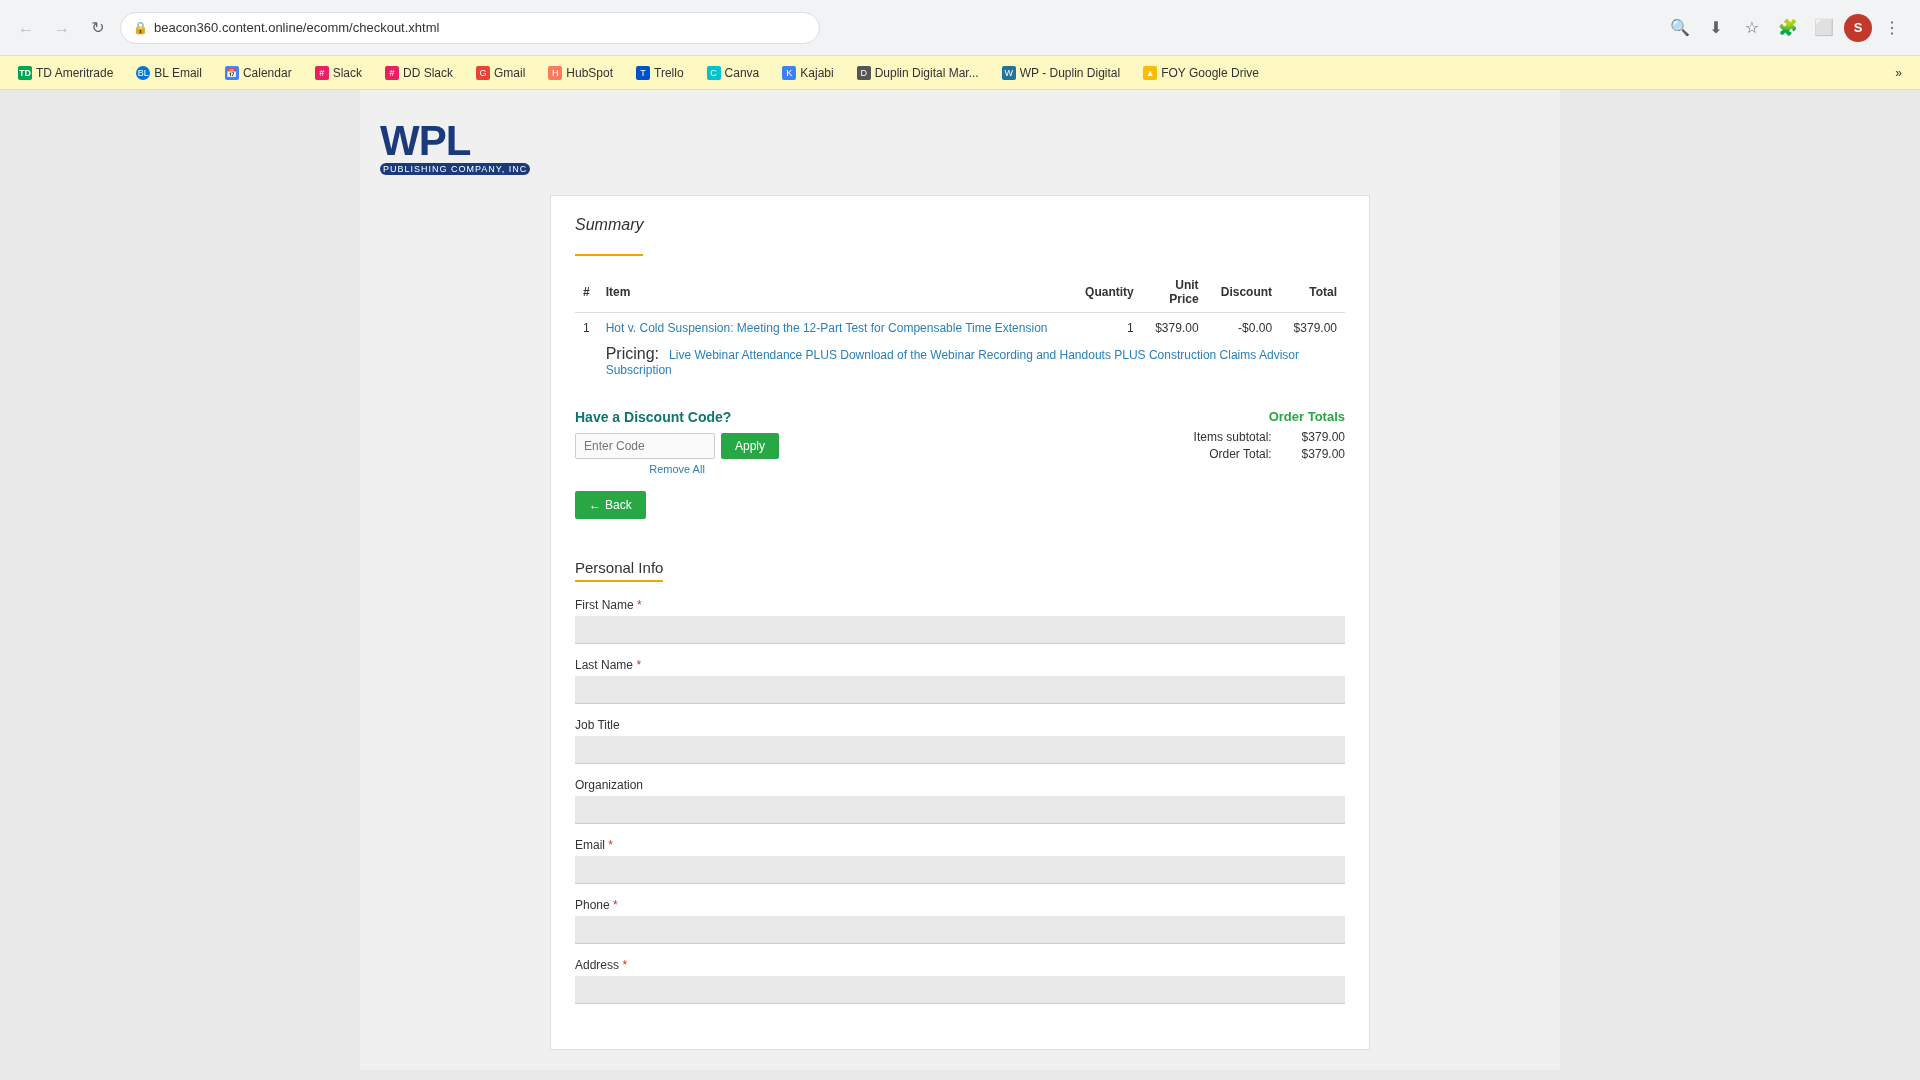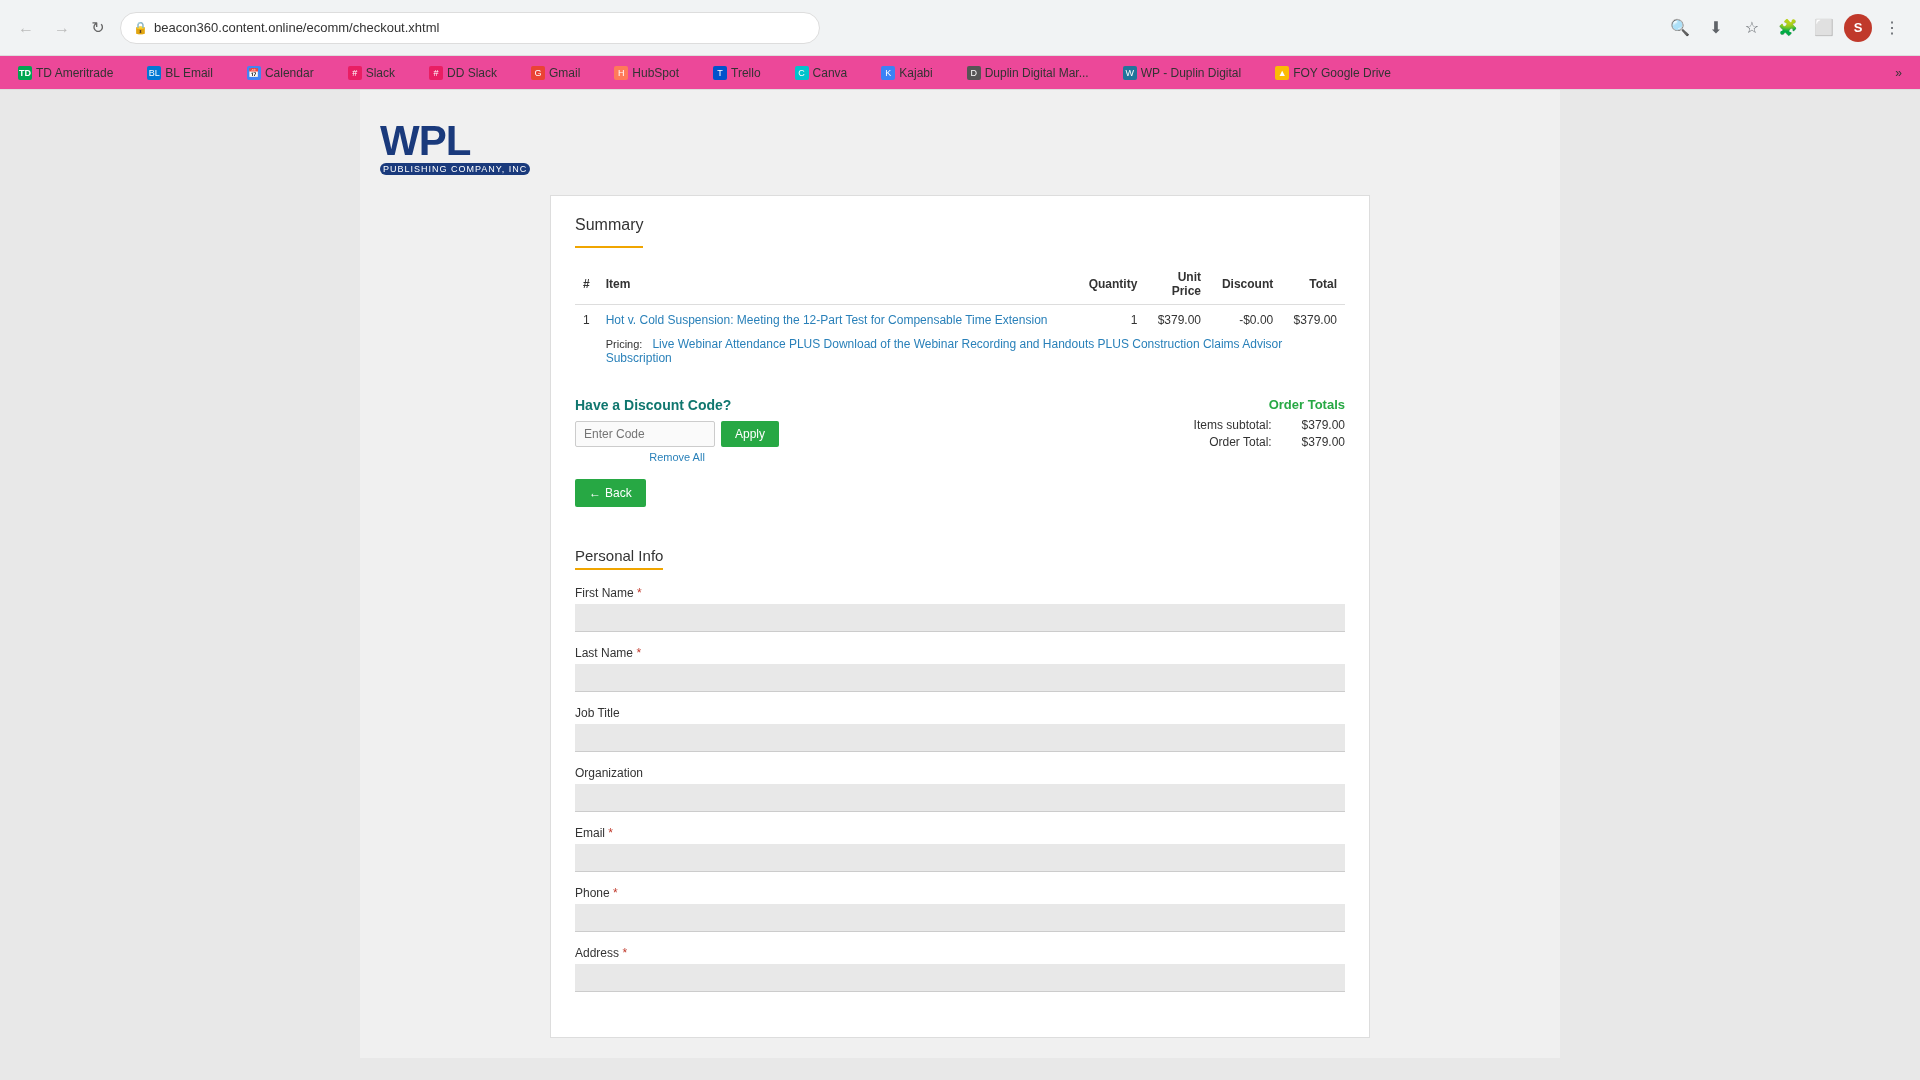--- a/index.html
+++ b/index.html
@@ -77,26 +77,26 @@
       color: #fff;
       border: none;
       cursor: pointer;
       font-size: 13px;
       font-weight: bold;
       display: flex; align-items: center; justify-content: center;
     }
 
     
     .bookmarks-bar {
-      background: #ec4899;
+      background: #fef9c3;
       height: 34px;
       display: flex;
       align-items: center;
       padding: 0 10px;
-      gap: 18px;
+      gap: 7px;
       border-bottom: 1px solid #ddd;
       overflow: hidden;
     }
 
     .bookmark-item {
       display: flex;
       align-items: center;
       gap: 4px;
       padding: 3px 8px;
       border-radius: 4px;
@@ -176,23 +176,24 @@
 
     .summary-section {
       padding: 20px 24px;
     }
 
     .summary-title {
       font-size: 16px;
       font-weight: normal;
       color: #333;
       border-bottom: 2px solid #f0a500;
-      padding-bottom: 12px;
+      padding-bottom: 20px;
       margin-bottom: 16px;
       display: inline-block;
+      font-style: italic;
     }
 
     
     .order-table {
       width: 100%;
       border-collapse: collapse;
       margin-bottom: 24px;
     }
 
     .order-table th {
@@ -218,21 +219,21 @@
       font-size: 12px;
     }
 
     .pricing-row td {
       padding-top: 2px;
       padding-bottom: 8px;
     }
 
     .pricing-label {
       color: #333;
-      font-size: 11px;
+      font-size: 16px;
       text-align: right;
     }
 
     .pricing-desc {
       color: #2980b9;
       font-size: 12px;
     }
 
     .td-right { text-align: right; }
 
@@ -394,21 +395,21 @@
       <button class="toolbar-btn">⋮</button>
     </div>
   </div>
 
   <div class="bookmarks-bar">
     <div class="bookmark-item">
       <span class="bookmark-favicon" style="background:#00a651;color:#fff;font-weight:bold;font-size:9px;">TD</span>
       <span>TD Ameritrade</span>
     </div>
     <div class="bookmark-item">
-      <span class="bookmark-favicon" style="background:#0078d4;color:#fff;font-size:9px;">BL</span>
+      <span class="bookmark-favicon" style="background:#0078d4;color:#fff;font-size:9px;border-radius:7px;">BL</span>
       <span>BL Email</span>
     </div>
     <div class="bookmark-item">
       <span class="bookmark-favicon" style="background:#4285f4;color:#fff;font-size:9px;">📅</span>
       <span>Calendar</span>
     </div>
     <div class="bookmark-item">
       <span class="bookmark-favicon" style="background:#e91e63;color:#fff;font-size:9px;">#</span>
       <span>Slack</span>
     </div>

